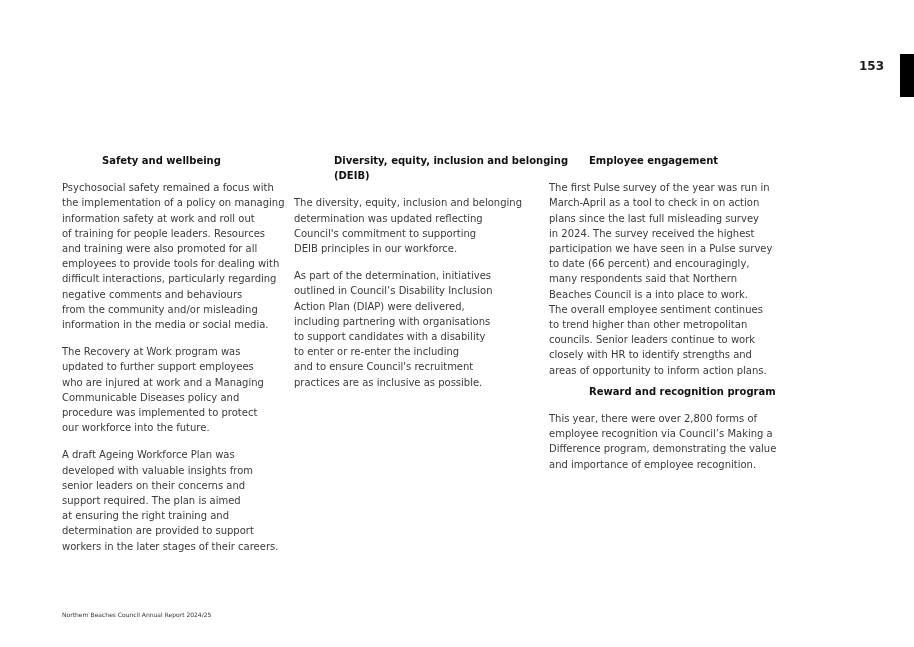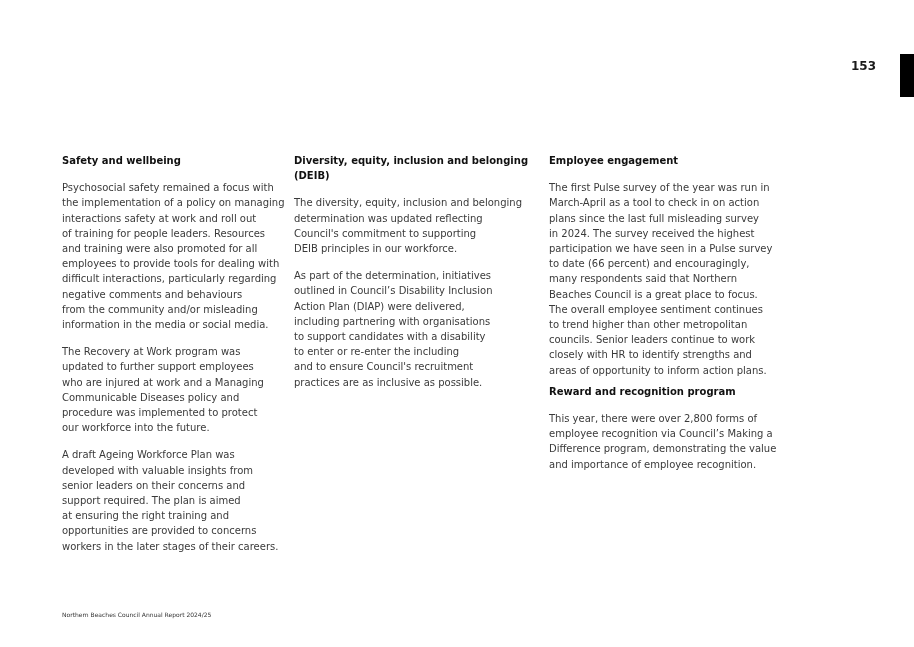--- a/index.html
+++ b/index.html
@@ -11,21 +11,21 @@
       width: 914px;
       height: 647px;
       position: relative;
       overflow: hidden;
       font-family: "DejaVu Sans", sans-serif;
       color: #3a3a3a;
     }
     .page-number {
       position: absolute;
       top: 59px;
-      right: 38px;
+      right: 30px;
       font-size: 12px;
       font-weight: bold;
       color: #1a1a1a;
     }
     .page-tab {
       position: absolute;
       top: 54px;
       right: 0;
       width: 14px;
       height: 43px;
@@ -38,20 +38,21 @@
       font-size: 10px;
       line-height: 15.2px;
     }
     .col-1 { left: 62px; }
     .col-2 { left: 294px; }
     .col-3 { left: 549px; }
     .heading {
       font-weight: bold;
       color: #111111;
       white-space: nowrap;
+      margin-left: 40px;
     }
     .para {
       margin: 12px 0 6px 0;
     }
     .line {
       display: block;
       white-space: nowrap;
     }
     .section {
       margin-bottom: 6px;
@@ -71,21 +72,21 @@
 <div class="page-tab"></div>
 
 <div class="column col-1">
   <div class="section">
     <div class="heading">
       <span class="line">Safety and wellbeing</span>
     </div>
     <p class="para">
       <span class="line">Psychosocial safety remained a focus with</span>
       <span class="line">the implementation of a policy on managing</span>
-      <span class="line">interactions safety at work and roll out</span>
+      <span class="line">information safety at work and roll out</span>
       <span class="line">of training for people leaders. Resources</span>
       <span class="line">and training were also promoted for all</span>
       <span class="line">employees to provide tools for dealing with</span>
       <span class="line">difficult interactions, particularly regarding</span>
       <span class="line">negative comments and behaviours</span>
       <span class="line">from the community and/or misleading</span>
       <span class="line">information in the media or social media.</span>
     </p>
     <p class="para">
       <span class="line">The Recovery at Work program was</span>
@@ -94,21 +95,21 @@
       <span class="line">Communicable Diseases policy and</span>
       <span class="line">procedure was implemented to protect</span>
       <span class="line">our workforce into the future.</span>
     </p>
     <p class="para">
       <span class="line">A draft Ageing Workforce Plan was</span>
       <span class="line">developed with valuable insights from</span>
       <span class="line">senior leaders on their concerns and</span>
       <span class="line">support required. The plan is aimed</span>
       <span class="line">at ensuring the right training and</span>
-      <span class="line">opportunities are provided to concerns</span>
+      <span class="line">determination are provided to support</span>
       <span class="line">workers in the later stages of their careers.</span>
     </p>
   </div>
 </div>
 
 <div class="column col-2">
   <div class="section">
     <div class="heading">
       <span class="line">Diversity, equity, inclusion and belonging</span>
       <span class="line">(DEIB)</span>
@@ -138,21 +139,21 @@
       <span class="line">Employee engagement</span>
     </div>
     <p class="para">
       <span class="line">The first Pulse survey of the year was run in</span>
       <span class="line">March-April as a tool to check in on action</span>
       <span class="line">plans since the last full misleading survey</span>
       <span class="line">in 2024. The survey received the highest</span>
       <span class="line">participation we have seen in a Pulse survey</span>
       <span class="line">to date (66 percent) and encouragingly,</span>
       <span class="line">many respondents said that Northern</span>
-      <span class="line">Beaches Council is a great place to focus.</span>
+      <span class="line">Beaches Council is a into place to work.</span>
       <span class="line">The overall employee sentiment continues</span>
       <span class="line">to trend higher than other metropolitan</span>
       <span class="line">councils. Senior leaders continue to work</span>
       <span class="line">closely with HR to identify strengths and</span>
       <span class="line">areas of opportunity to inform action plans.</span>
     </p>
   </div>
   <div class="section">
     <div class="heading">
       <span class="line">Reward and recognition program</span>

